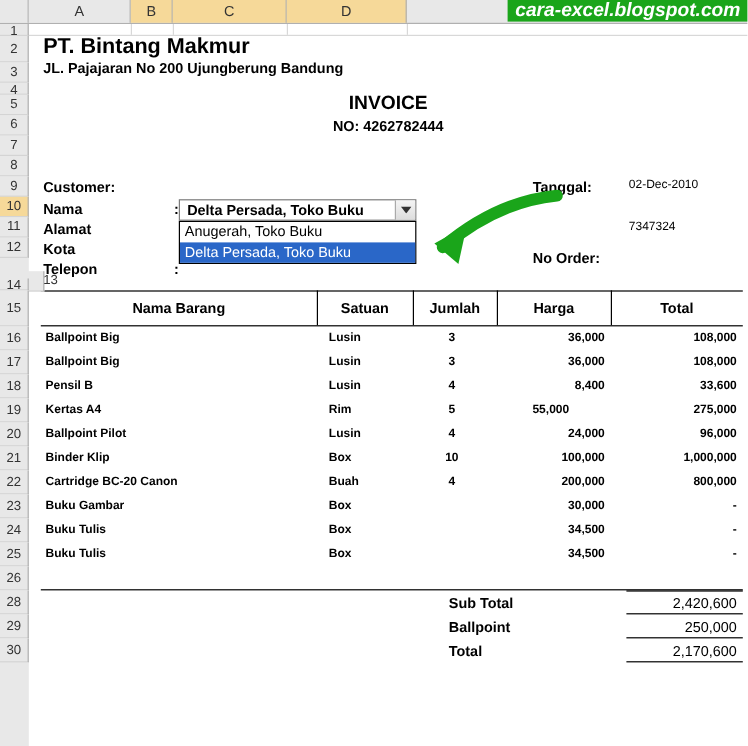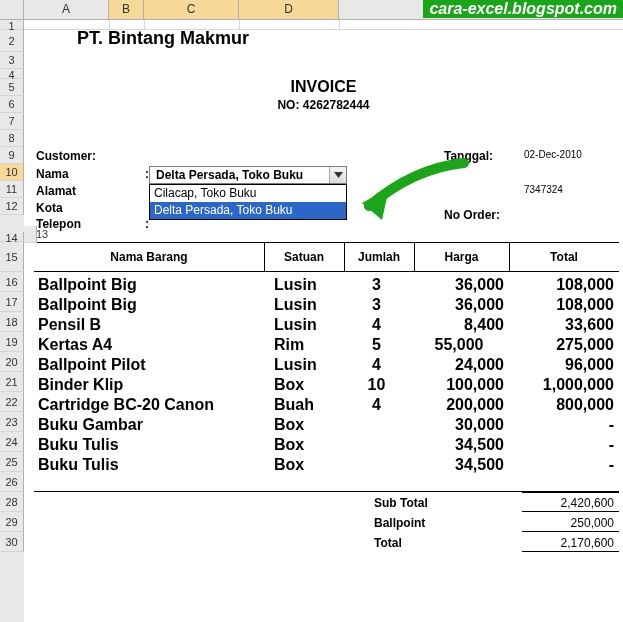--- a/index.html
+++ b/index.html
@@ -65,21 +65,20 @@
     position: absolute; left: 24px; top: 0;
     width: 599px; height: 622px;
   }
   .gridline {
     position: absolute; background: #d8d8d8;
   }
   .company {
     position: absolute; left: 12px; top: 8px;
     font-size: 18px; font-weight: bold;
     font-family: Arial, sans-serif;
-    margin-left: 41px;
   }
   .address {
     position: absolute; left: 12px; top: 30px;
     font-size: 12px; font-weight: bold;
   }
   .inv-title {
     position: absolute; left: 0; top: 58px;
     width: 599px; text-align: center;
     font-size: 16px; font-weight: bold;
   }
@@ -126,21 +125,21 @@
   .rlbl { position: absolute; font-size: 12px; font-weight: bold; }
   .rval { position: absolute; font-size: 10px; }
   .tblhdr {
     position: absolute;
     font-size: 12px; font-weight: bold;
     text-align: center;
   }
   .tblline { position: absolute; background: #000; }
   .cellt {
     position: absolute;
-    font-size: 16px;
+    font-size: 10px;
   }
   .arrow {
     position: absolute;
     left: 330px; top: 138px;
     width: 120px; height: 80px;
     pointer-events: none;
     z-index: 30;
   }
   .subrow { position: absolute; font-size: 12px; font-weight: bold; }
   .subval { position: absolute; font-size: 12px; text-align: right; }
@@ -193,20 +192,21 @@
 
   <div class="content">
 
     <div class="gridline" style="left:85px;top:0;width:1px;height:9px;"></div>
     <div class="gridline" style="left:120px;top:0;width:1px;height:9px;"></div>
     <div class="gridline" style="left:215px;top:0;width:1px;height:9px;"></div>
     <div class="gridline" style="left:315px;top:0;width:1px;height:9px;"></div>
     <div class="gridline" style="left:0;top:9px;width:599px;height:1px;"></div>
 
     <div class="company">PT. Bintang Makmur</div>
+    <div class="address">JL. Pajajaran No 200 Ujungberung Bandung</div>
 
     <div class="inv-title">INVOICE</div>
     <div class="inv-no">NO: 4262782444</div>
 
     <div class="custlbl" style="left:12px;top:129px;">Customer:</div>
     <div class="custlbl" style="left:12px;top:147px;">Nama</div>
     <div class="colon" style="left:121px;top:147px;">:</div>
     <div class="custlbl" style="left:12px;top:164px;">Alamat</div>
     <div class="custlbl" style="left:12px;top:181px;">Kota</div>
     <div class="custlbl" style="left:12px;top:197px;">Telepon</div>
@@ -214,21 +214,21 @@
 
     <div class="combo">
       <span class="valtxt">Delta Persada, Toko Buku</span>
       <span class="ddbtn">
         <svg width="9" height="6" viewBox="0 0 9 6">
             <path d="M0 0 L9 0 L4.5 6 Z" fill="#333"></path>
           </svg>
       </span>
     </div>
     <div class="ddlist">
-      <div class="ddrow">Cilacap, Toko Buku</div>
+      <div class="ddrow">Anugerah, Toko Buku</div>
       <div class="ddrow sel">Delta Persada, Toko Buku</div>
     </div>
 
     <div class="rlbl" style="left:420px;top:129px;">Tanggal:</div>
     <div class="rval" style="left:500px;top:129px;">02-Dec-2010</div>
     <div class="rlbl" style="left:420px;top:164px;margin-top:24px;">No Order:</div>
     <div class="rval" style="left:500px;top:164px;">7347324</div>
 
     <svg class="arrow" viewBox="0 0 120 80">
       <path d="M110 5 Q60 10 15 48" stroke="#1aa51a" stroke-width="10" fill="none" stroke-linecap="round"></path>

